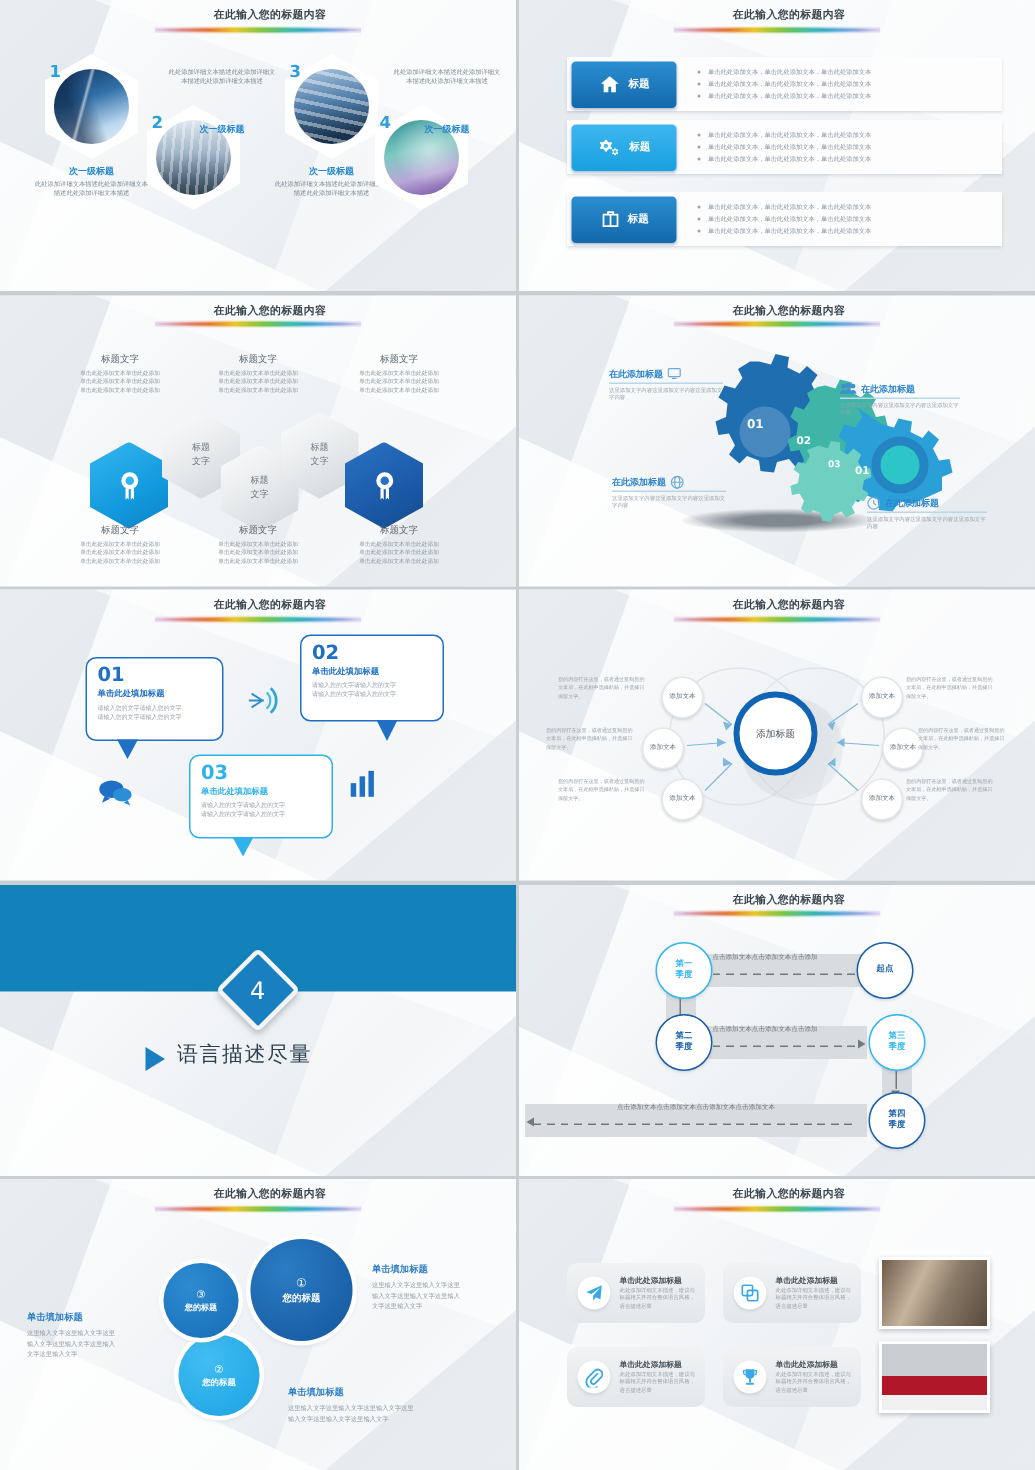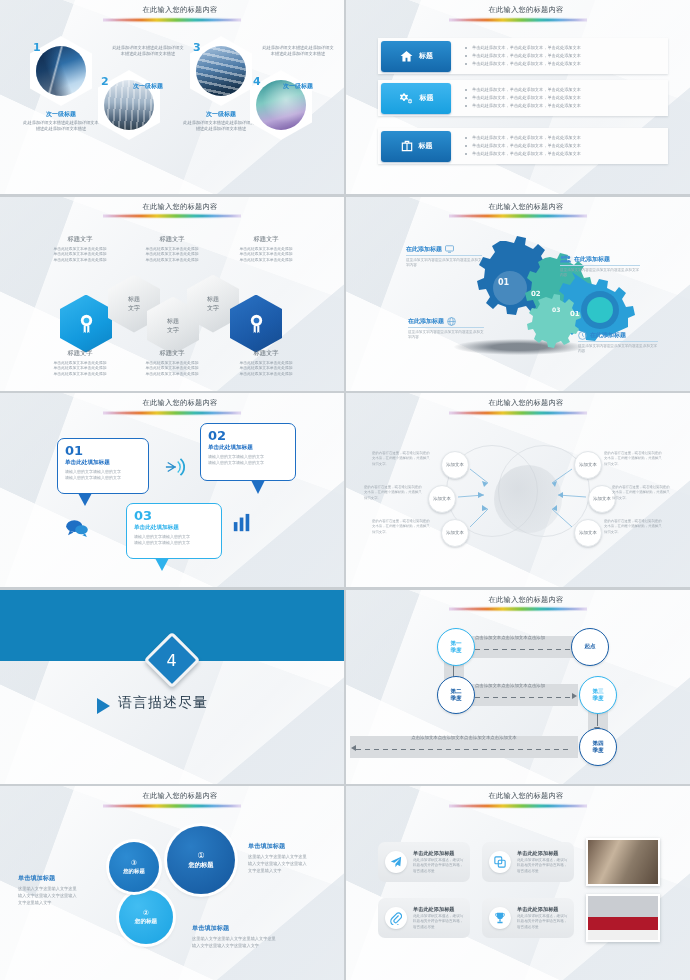--- a/index.html
+++ b/index.html
@@ -25,21 +25,21 @@
     background:
       linear-gradient(25deg, rgba(255,255,255,.85) 0 28%, rgba(0,0,0,0) 28.2% 100%),
       linear-gradient(-40deg, rgba(225,231,237,.75) 0 22%, rgba(0,0,0,0) 22.2% 100%),
       linear-gradient(200deg, rgba(255,255,255,.6) 0 32%, rgba(0,0,0,0) 32.2% 100%),
       linear-gradient(110deg, rgba(214,222,229,.55) 0 18%, rgba(0,0,0,0) 18.2% 60%, rgba(255,255,255,.5) 60.2% 100%);
   }
   .slide > * { position:relative; z-index:2; }
 
   
   .ttl { position:absolute; top:5px; left:0; right:0; text-align:center; }
-  .ttl .t { font-size:7.2px; font-weight:normal; color:#3b4750; letter-spacing:.3px;margin-left:16px; }
+  .ttl .t { font-size:7.2px; font-weight:bold; color:#3b4750; letter-spacing:.3px;margin-left:16px; }
   .ttl .rb {
     margin:1.5px auto 0; width:138px; height:6px; border-radius:1px;
     background:linear-gradient(90deg,#8e2bb0 0%,#c8372e 13%,#e36a1e 26%,#e8c21b 39%,#6fc13a 53%,#2fb7a8 66%,#2a8fd6 80%,#3a4fbf 92%,#7b3cc2 100%);
     filter:blur(.45px);
     -webkit-mask-image:
       radial-gradient(ellipse 70% 52% at 50% 50%, #000 35%, rgba(0,0,0,.2) 72%, transparent 100%);
     mask-image:
       radial-gradient(ellipse 70% 52% at 50% 50%, #000 35%, rgba(0,0,0,.2) 72%, transparent 100%);
     opacity:.92;
   }
@@ -484,20 +484,21 @@
   <div class="slide">
     <div class="ttl">
       <div class="t">在此输入您的标题内容</div>
       <div class="rb"></div>
     </div>
 
     <div style="position:absolute;left:100px;top:52px;width:92px;height:92px;border-radius:50%;border:1px solid #e0e4e8;"></div>
     <div style="position:absolute;left:152px;top:52px;width:92px;height:92px;border-radius:50%;border:1px solid #e0e4e8;"></div>
     <div style="position:absolute;left:148px;top:72px;width:68px;height:68px;border-radius:50%;background:radial-gradient(circle at 35% 35%,rgba(200,206,212,.55),rgba(200,206,212,.15));"></div>
 
+    <div class="core6" style="left:143px;top:68px;">添加标题</div>
 
     <div class="node6" style="left:95px;top:58px;">添加文本</div>
     <div class="node6" style="left:82px;top:92px;">添加文本</div>
     <div class="node6" style="left:95px;top:126px;">添加文本</div>
     <div class="node6" style="left:228px;top:58px;">添加文本</div>
     <div class="node6" style="left:242px;top:92px;">添加文本</div>
     <div class="node6" style="left:228px;top:126px;">添加文本</div>
 
     <svg width="344" height="194" style="position:absolute;left:0;top:0;">
       <g stroke="#7fb8dd" stroke-width="0.8" fill="none">

